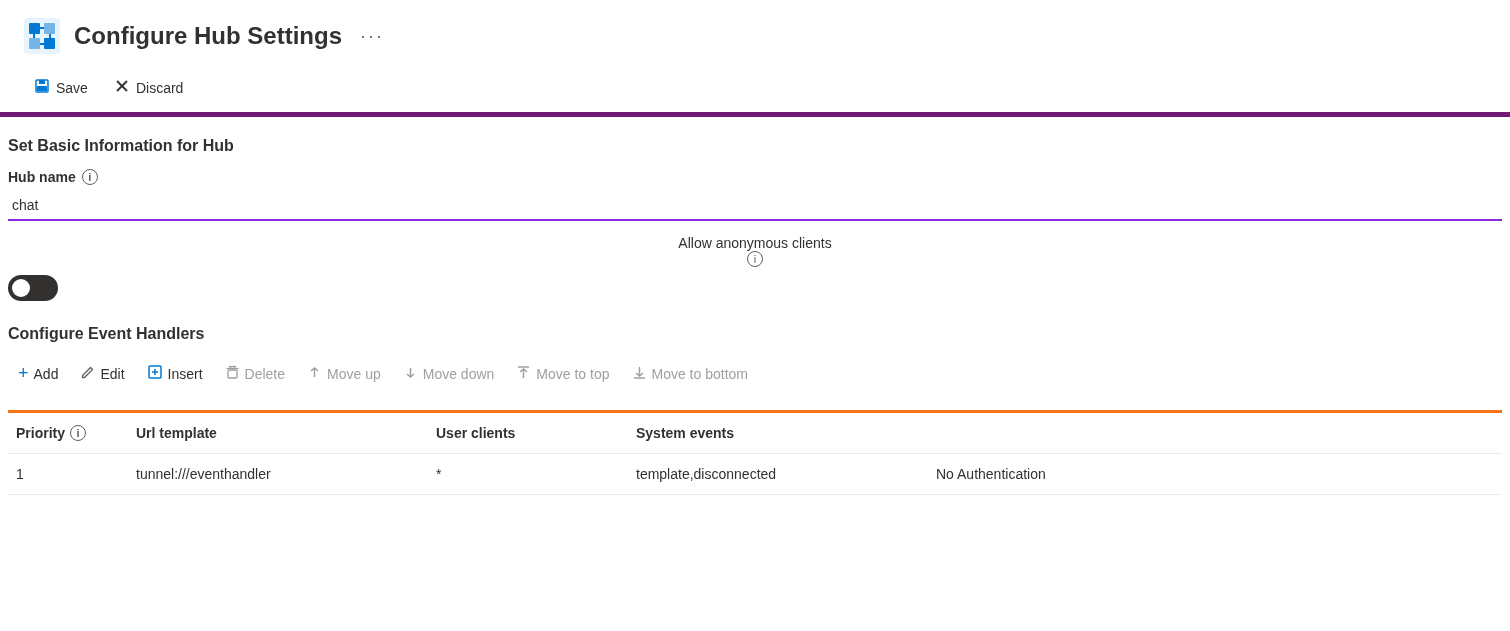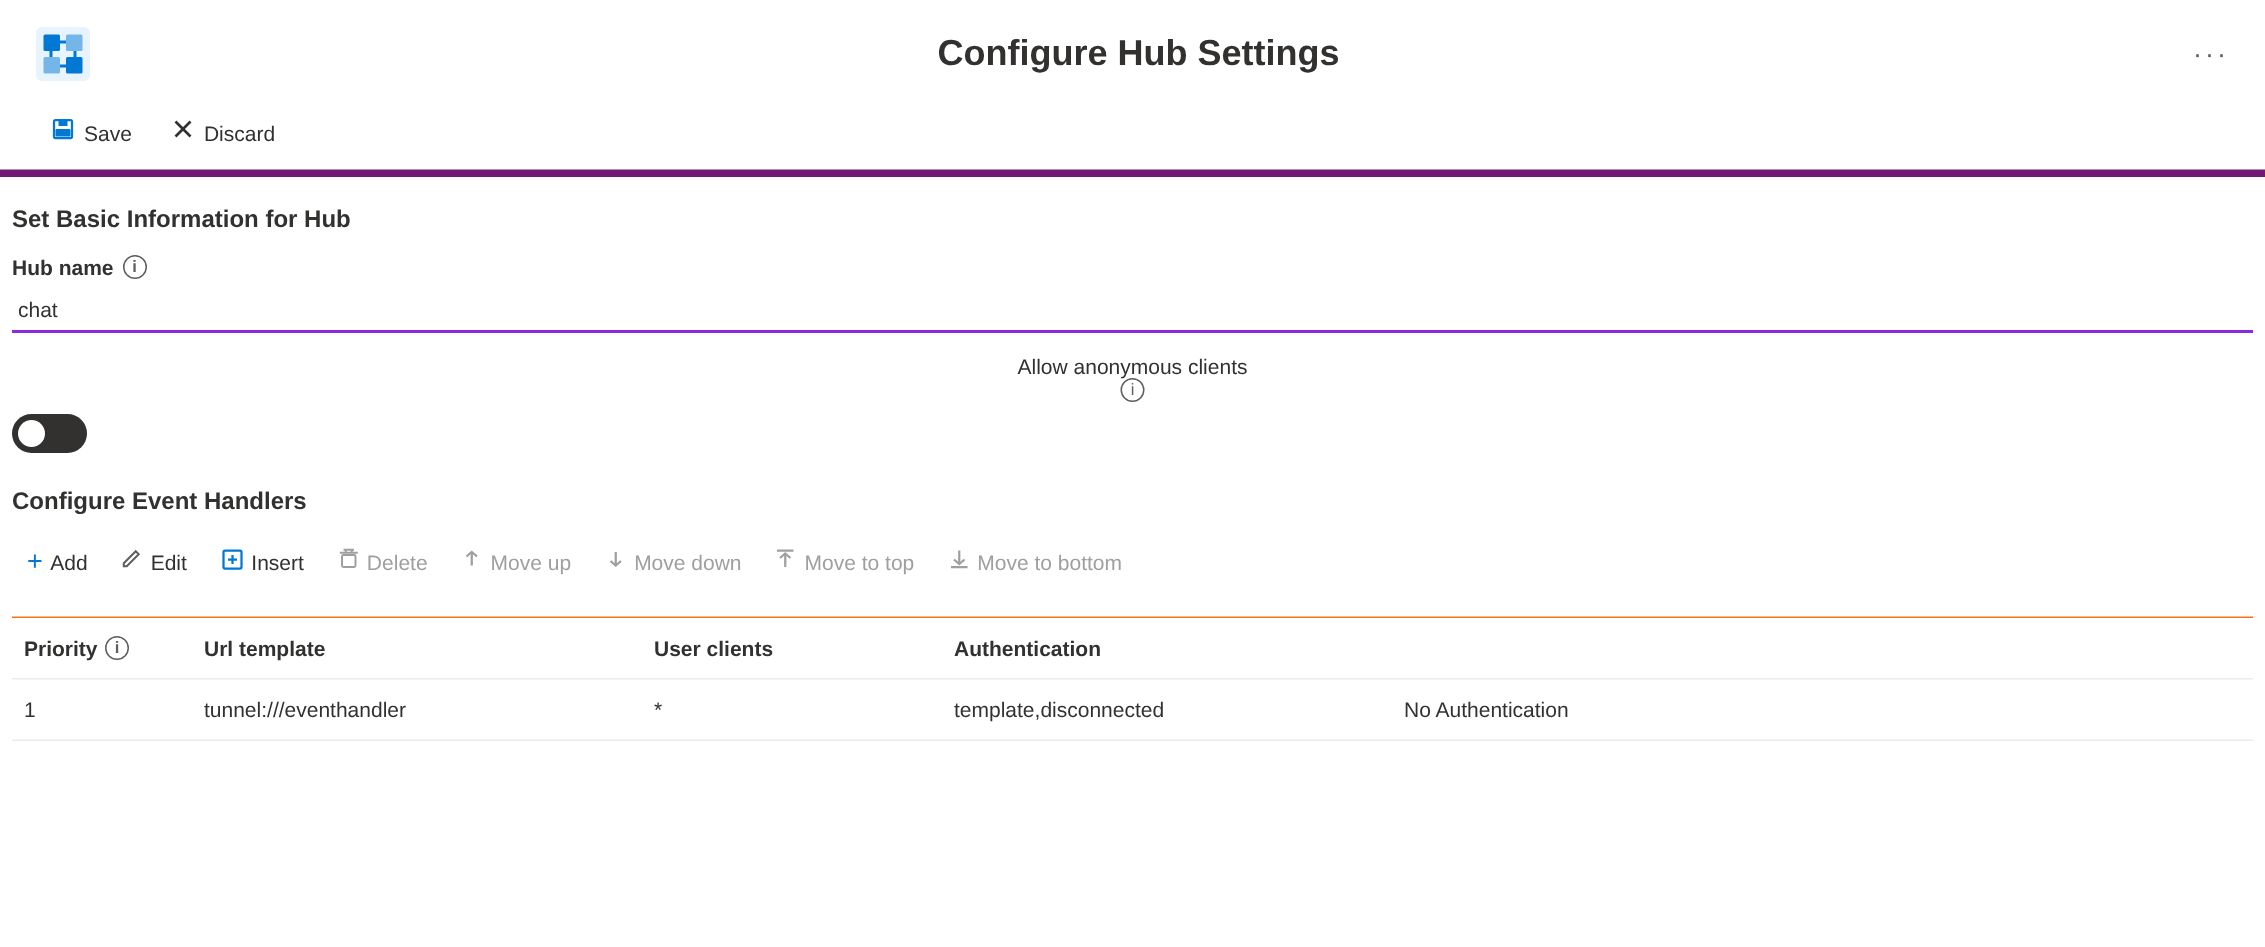--- a/index.html
+++ b/index.html
@@ -9,21 +9,20 @@
       background: #fff;
       color: #323130;
       width: 1510px;
       min-height: 631px;
     }
     .page-header {
       display: flex;
       align-items: center;
       padding: 18px 24px 10px 24px;
       gap: 14px;
-      justify-content: space-between;
     }
     .app-icon {
       width: 36px;
       height: 36px;
       flex-shrink: 0;
     }
     .page-title {
       font-size: 24px;
       font-weight: 600;
       color: #323130;
@@ -156,21 +155,21 @@
     }
     .ev-btn.disabled {
       color: #a19f9d;
       cursor: default;
     }
     .ev-btn .ev-icon {
       font-size: 15px;
     }
     .table-container {
       width: 100%;
-      border-top: 1px solid #f97316;
+      border-top: 3px solid #f97316;
     }
     .table-header {
       display: grid;
       grid-template-columns: 120px 300px 200px 300px 260px;
       border-bottom: 1px solid #edebe9;
       padding: 8px 0;
     }
     .th {
       font-weight: 700;
       font-size: 14px;
@@ -347,21 +346,21 @@
     </div>
 
     <div class="table-container">
       <div class="table-header">
         <div class="th">
           <span>Priority</span>
           <span class="info-icon">i</span>
         </div>
         <div class="th">Url template</div>
         <div class="th">User clients</div>
-        <div class="th">Authentication</div>
+        <div class="th">System events</div>
       </div>
       <div class="table-row">
         <div class="td">1</div>
         <div class="td">tunnel:///eventhandler</div>
         <div class="td">*</div>
         <div class="td">template,disconnected</div>
         <div class="td">No Authentication</div>
       </div>
     </div>
   </div>

